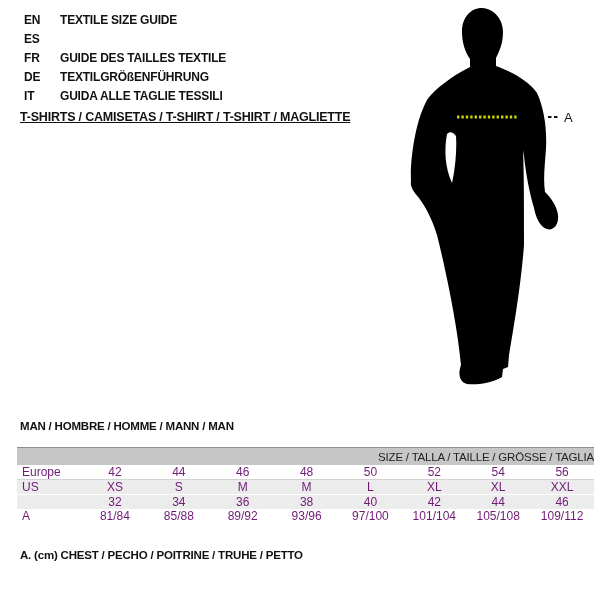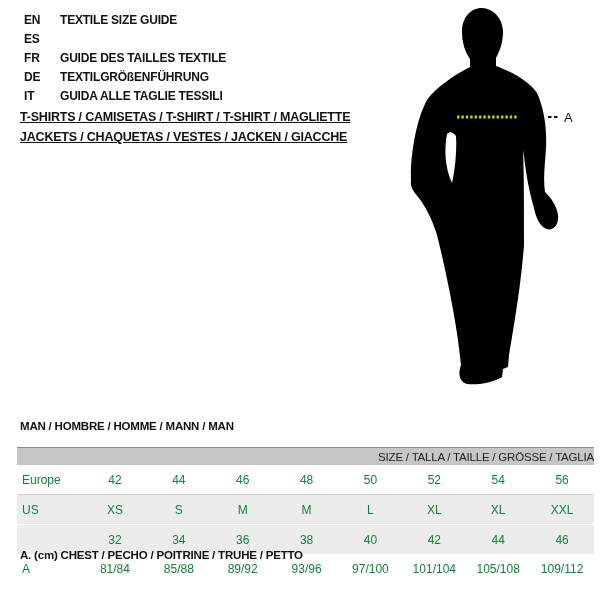--- a/index.html
+++ b/index.html
@@ -20,21 +20,21 @@
   .figure-svg{position:absolute;left:0;top:0;width:600px;height:420px;}
 
   
   .section-title{position:absolute;left:20px;top:420px;font-size:11.5px;font-weight:700;letter-spacing:-0.2px;}
 
   
   .size-table-wrap{position:absolute;left:17px;top:447px;width:577px;}
   table.size-table{width:100%;border-collapse:collapse;table-layout:fixed;}
   table.size-table th{background:#c6c6c6;border-top:1px solid #8d8d8d;height:17px;
       font-size:11.5px;font-weight:400;color:#222;text-align:right;padding:0 0 0 5px;letter-spacing:-0.2px;}
-  table.size-table td{height:29px;font-size:12px;text-align:center;padding:0;color:#15803d;}
+  table.size-table td{height:14px;font-size:12px;text-align:center;padding:0;color:#701a75;}
   table.size-table td.row-label{text-align:left;padding-left:5px;}
   tr.row-us td, tr.row-num td{background:#ececec;}
   tr.row-us td{border-top:1px solid #d2d2d2;margin-top:37px;}
   tr.row-num td{border-top:1px solid #ffffff;}
 
   
   .footnote{position:absolute;left:20px;top:549px;font-size:11.5px;font-weight:700;letter-spacing:-0.2px;}
 </style>
 </head>
 <body>
@@ -58,21 +58,20 @@
       <span class="lang-label">TEXTILGRÖßENFÜHRUNG</span>
     </div>
     <div class="lang-row">
       <span class="lang-code">IT</span>
       <span class="lang-label">GUIDA ALLE TAGLIE TESSILI</span>
     </div>
   </div>
 
   <div class="product-block">
     <div class="product-line">T-SHIRTS / CAMISETAS / T-SHIRT / T-SHIRT / MAGLIETTE</div>
-    <div class="product-line">JACKETS / CHAQUETAS / VESTES / JACKEN / GIACCHE</div>
   </div>
 
   <svg class="figure-svg" viewBox="0 0 600 420" xmlns="http://www.w3.org/2000/svg" aria-hidden="true">
     <path d="M482,8
              C495,9 503,20 503,32
              C503,44 499,52 496,58
              L496,66
              C510,71 528,80 537,93
              C544,108 547,128 546,148
              C545,165 543,178 545,192

